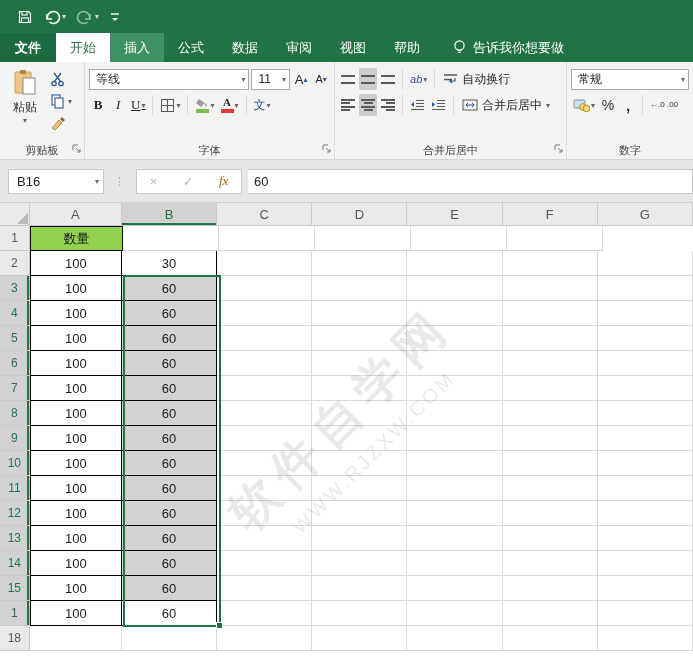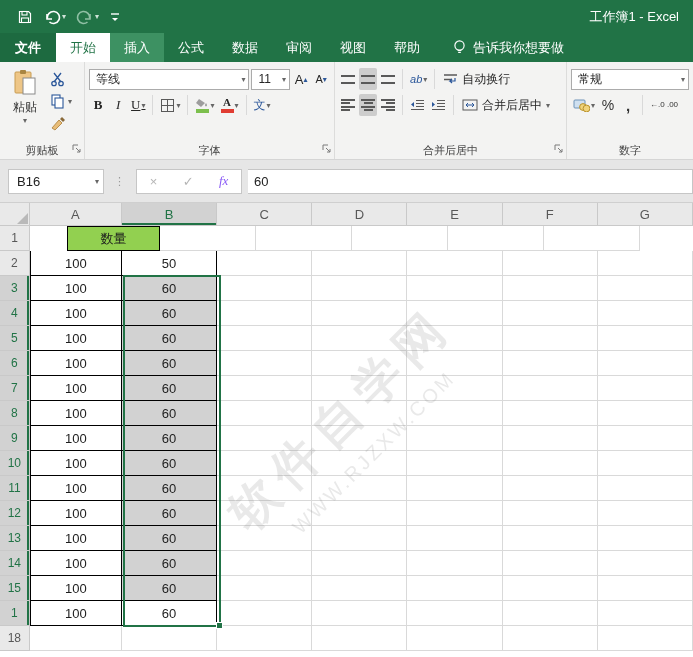--- a/index.html
+++ b/index.html
@@ -68,37 +68,37 @@
   .comma-g { font-size:15px; font-weight:bold; color:#333; }
   .dec { font-size:8px; color:#333; line-height:1.1; text-align:right; }
 
   
   .fbar { height:43px; background:#e6e6e6; border-bottom:1px solid #cfcfcf; display:flex; align-items:center; padding:0 0 0 8px; }
   .namebox { width:96px; height:25px; background:#fff; border:1px solid #c6c6c6; display:flex; align-items:center; font-size:13px; color:#222; padding:0 4px 0 8px; }
   .namebox .drop { margin-left:auto; font-size:8px; color:#666; }
   .fdots { color:#9a9a9a; font-size:11px; margin:0 10px; letter-spacing:1px; }
   .fxbox { width:106px; height:25px; background:#fff; border:1px solid #c6c6c6; display:flex; align-items:center; justify-content:space-around; }
   .fxbox .fb { color:#b5b5b5; font-size:13px; }
-  .fxbox .fx { color:#8b5cf6; font-style:italic; font-family:"Liberation Serif",serif; font-size:13px; }
+  .fxbox .fx { color:#a16207; font-style:italic; font-family:"Liberation Serif",serif; font-size:13px; }
   .finput { flex:1; height:25px; background:#fff; border:1px solid #c6c6c6; border-left:none; margin-left:6px; display:flex; align-items:center; font-size:13px; color:#222; padding-left:6px; }
 
   
   .sheet { position:relative; height:454px; background:#fff; overflow:hidden; }
   .hdr-row { display:flex; height:23px; }
   .corner { width:30px; height:23px; background:#e9e9e9; border-right:1px solid #c9c9c9; border-bottom:1px solid #c9c9c9; position:relative; }
   .corner i { position:absolute; right:1px; bottom:1px; width:0; height:0; border-left:11px solid transparent; border-bottom:11px solid #b9b9b9; }
   .chead { height:23px; background:#e9e9e9; border-right:1px solid #c9c9c9; border-bottom:1px solid #c9c9c9; display:flex; align-items:center; justify-content:center; font-size:13px; color:#585858; }
   .chead.sel { background:#d2d2d2; color:#217346; box-shadow:inset 0 -2px 0 #217346; }
   .srow { display:flex; height:25px; }
   .rhead { width:30px; background:#e9e9e9; border-right:1px solid #c9c9c9; border-bottom:1px solid #c9c9c9; display:flex; align-items:center; justify-content:center; font-size:12px; color:#585858; }
   .rhead.sel { background:#d2d2d2; color:#217346; box-shadow:inset -2px 0 0 #217346; }
   .cell { border-right:1px solid #d9d9d9; border-bottom:1px solid #d9d9d9; display:flex; align-items:center; justify-content:center; font-size:13px; color:#1d1d1d; background:#fff; }
   .cell.tbl { border-right:1px solid #000; border-bottom:1px solid #000; }
   .cell.bleft { border-left:1px solid #000; }
-  .cell.btop { border-top:1px solid #000;margin-left:37px; }
+  .cell.btop { border-top:1px solid #000; }
   .cell.ghead { background:#92d050; }
   .cell.selfill { background:#d2d2d2; }
 
   .sel-overlay { position:absolute; border:2px solid #217346; pointer-events:none; }
   .fill-handle { position:absolute; right:-4px; bottom:-4px; width:7px; height:7px; background:#217346; border:1px solid #fff; }
 
   .watermark { position:absolute; left:120px; top:180px; width:460px; transform:rotate(-45deg); transform-origin:center; text-align:center; color:rgba(120,120,120,0.16); pointer-events:none; z-index:5; }
   .watermark .w1 { font-size:48px; letter-spacing:10px; font-weight:bold; }
   .watermark .w2 { font-size:20px; letter-spacing:3px; margin-top:4px; }
 </style>
@@ -130,21 +130,20 @@
           </svg>
         <span class="drop">▾</span>
       </div>
       <div class="qat-btn">
         <svg width="12" height="14" viewBox="0 0 12 14">
             <path d="M2 4 h8" stroke="#fff" stroke-width="1.4"></path>
             <path d="M3 8 l3 3 l3 -3 z" fill="#fff"></path>
           </svg>
       </div>
     </div>
-    <div class="win-title">工作簿1 - Excel</div>
   </div>
 
   <div class="tabbar">
 
     <div class="tab file">文件</div>
       <div class="tab active">开始</div>
       <div class="tab hovered">插入</div>
       <div class="tab">公式</div>
       <div class="tab">数据</div>
       <div class="tab">审阅</div>
@@ -447,21 +446,21 @@
           <div class="cell tbl bleft btop ghead" style="width: 93px;">数量</div>
           <div class="cell" style="width: 96px;"></div>
           <div class="cell" style="width: 96px;"></div>
           <div class="cell" style="width: 96px;"></div>
           <div class="cell" style="width: 96px;"></div>
           <div class="cell" style="width: 96px;"></div>
         </div>
         <div class="srow">
           <div class="rhead">2</div>
           <div class="cell tbl bleft" style="width: 93px;">100</div>
-          <div class="cell tbl" style="width: 96px;">50</div>
+          <div class="cell tbl" style="width: 96px;">30</div>
           <div class="cell" style="width: 96px;"></div>
           <div class="cell" style="width: 96px;"></div>
           <div class="cell" style="width: 96px;"></div>
           <div class="cell" style="width: 96px;"></div>
           <div class="cell" style="width: 96px;"></div>
         </div>
         <div class="srow">
           <div class="rhead sel">3</div>
           <div class="cell tbl bleft" style="width: 93px;">100</div>
           <div class="cell tbl selfill" style="width: 96px;">60</div>

